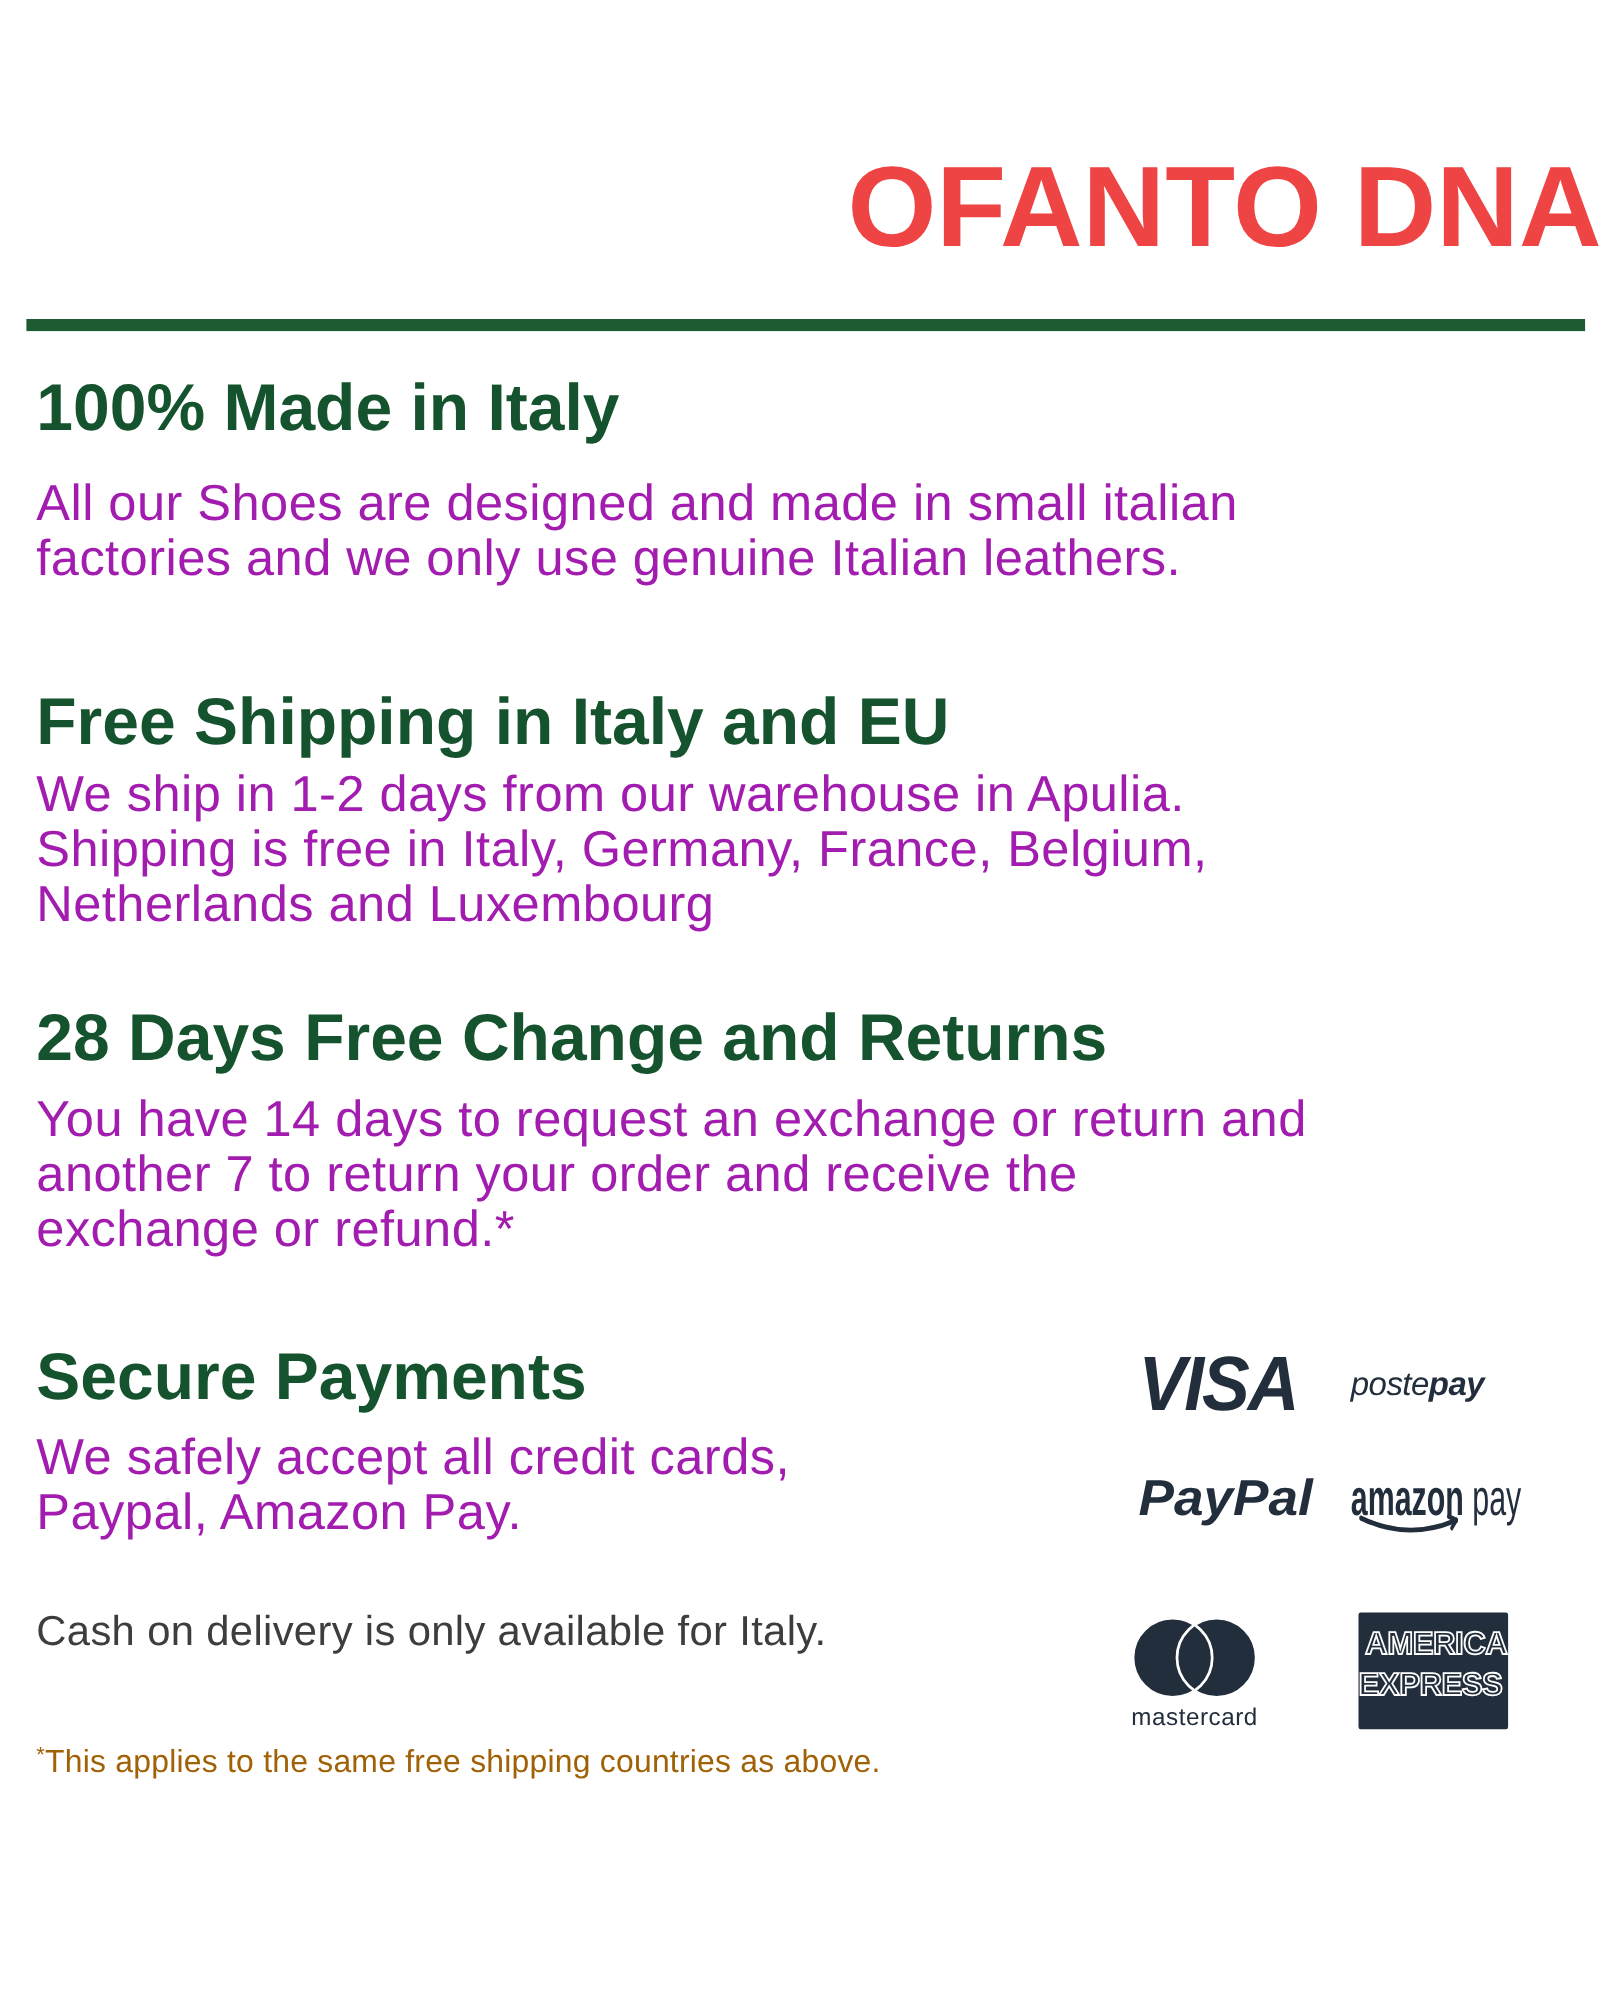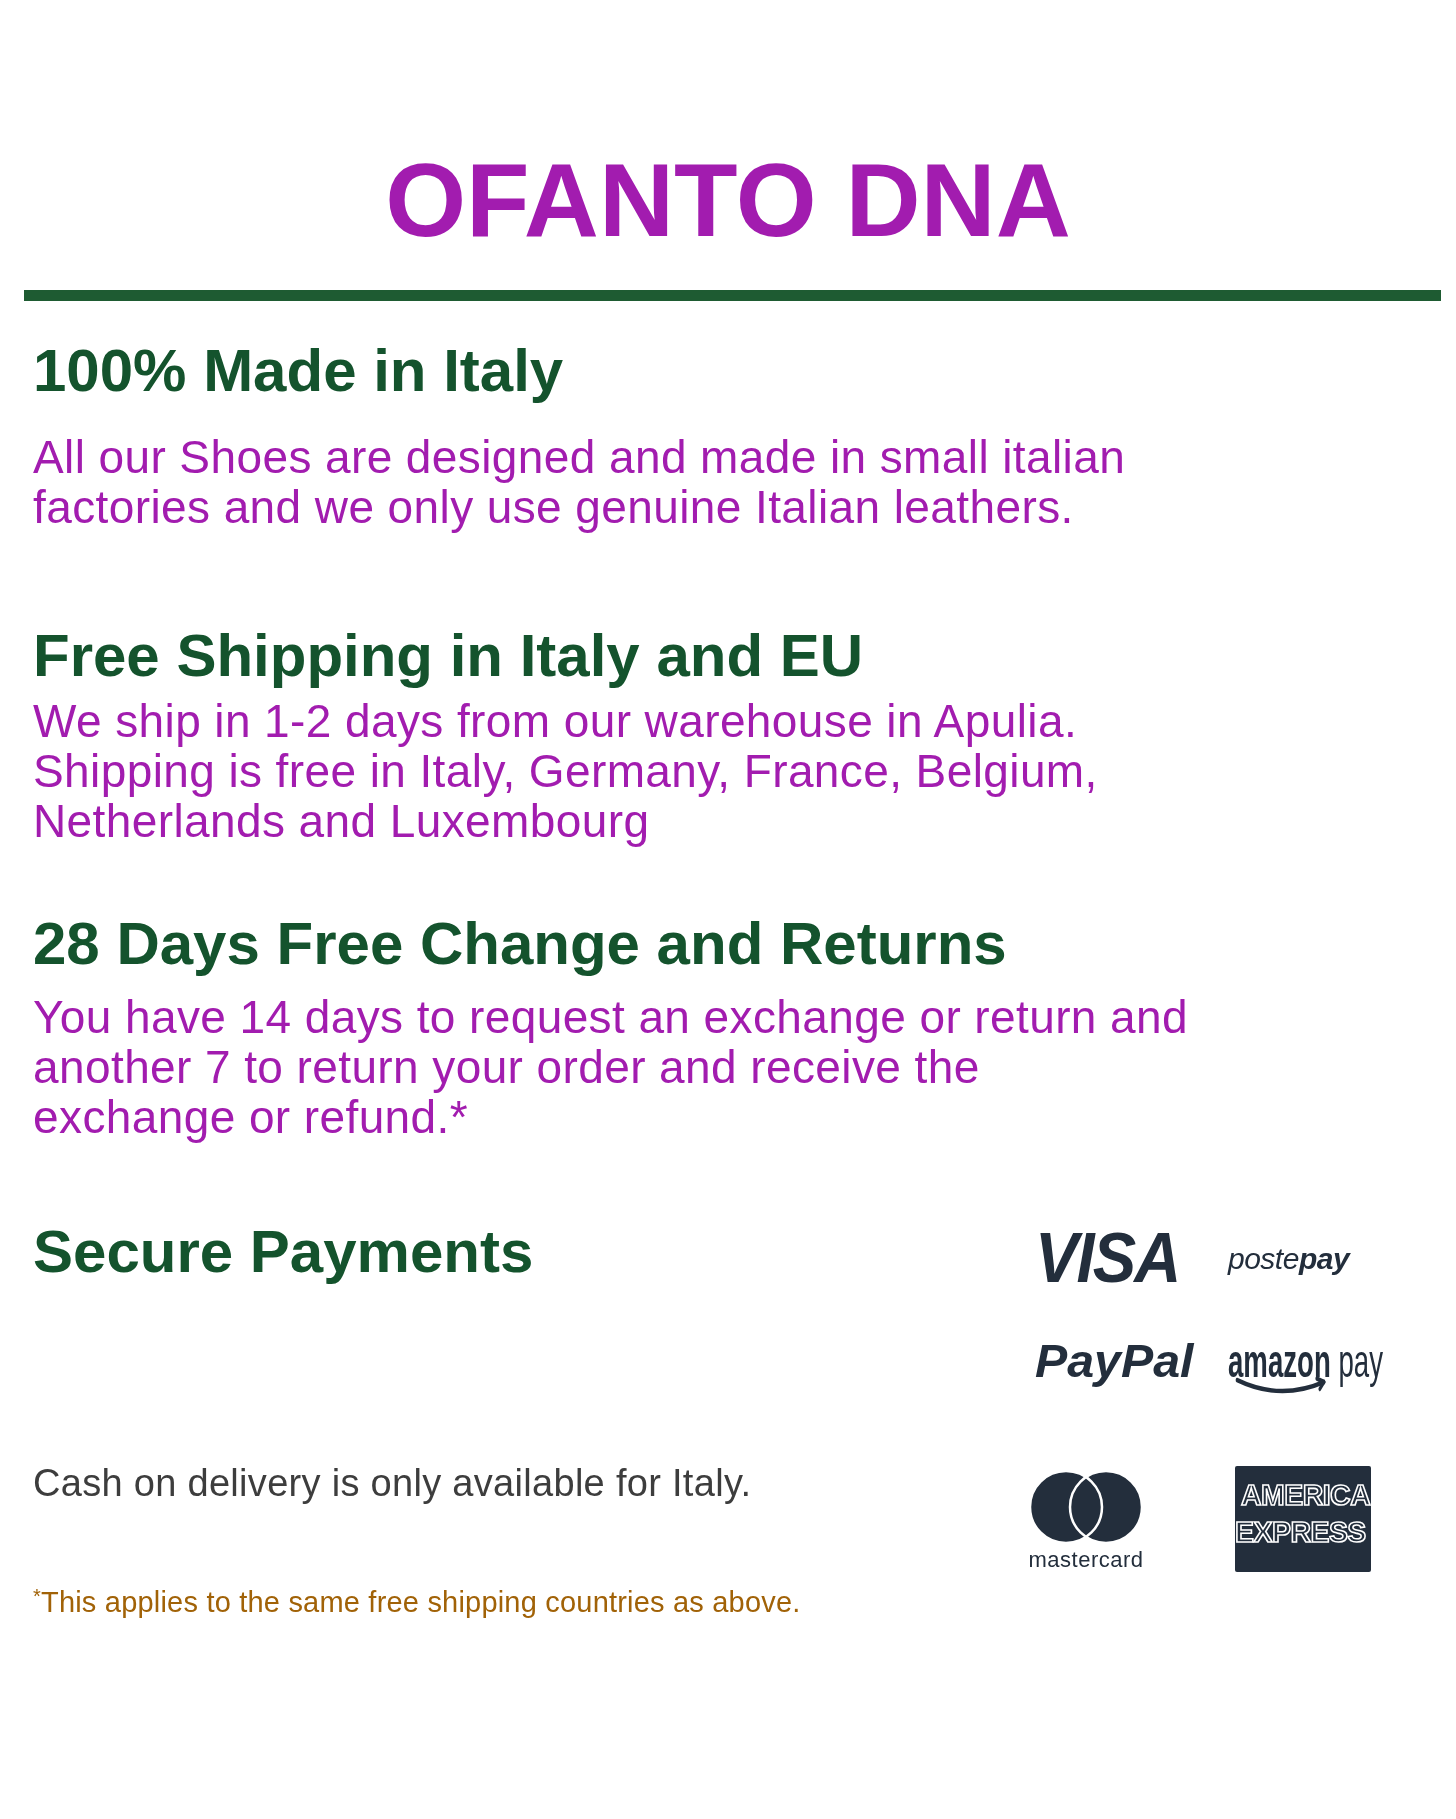--- a/index.html
+++ b/index.html
@@ -6,24 +6,24 @@
   #page{
     position:relative;
     width:1456px;height:1819px;
     background:#ffffff;
     font-family:"Liberation Sans",sans-serif;
     overflow:hidden;
   }
   .abs{position:absolute;}
   
   #title{
-    top:147px;left:0;width:100%;
-    text-align:center;
+    top:136px;left:0;width:100%;
+    text-align:right;
     font-size:104px;line-height:106px;font-weight:bold;
-    color:#a21caf;letter-spacing:0px;
+    color:#ef4444;letter-spacing:0px;
   }
   #rule{
     top:290px;left:24px;width:1417px;height:11px;
     background:#1e5b32;
   }
   .section-heading{
     left:33px;
     font-size:60px;line-height:60px;font-weight:bold;
     color:#14532d;letter-spacing:0px;white-space:nowrap;
   }
@@ -121,20 +121,24 @@
   </div>
 
   <div id="h3" class="abs section-heading">28 Days Free Change and Returns</div>
   <div id="body3" class="abs body-block">
     <div>You have 14 days to request an exchange or return and</div>
     <div>another 7 to return your order and receive the</div>
     <div>exchange or refund.*</div>
   </div>
 
   <div id="h4" class="abs section-heading">Secure Payments</div>
+  <div id="body4" class="abs body-block">
+    <div>We safely accept all credit cards,</div>
+    <div>Paypal, Amazon Pay.</div>
+  </div>
 
   <div id="cash-note" class="abs">Cash on delivery is only available for Italy.</div>
 
   <div id="footnote" class="abs"><span class="star">*</span><span>This applies to the same free shipping countries as above.</span></div>
 
   <div id="visa" class="abs pay">VISA</div>
 
   <div id="postepay" class="abs pay"><span>poste</span><span class="bold">pay</span></div>
 
   <div id="paypal" class="abs pay">PayPal</div>

